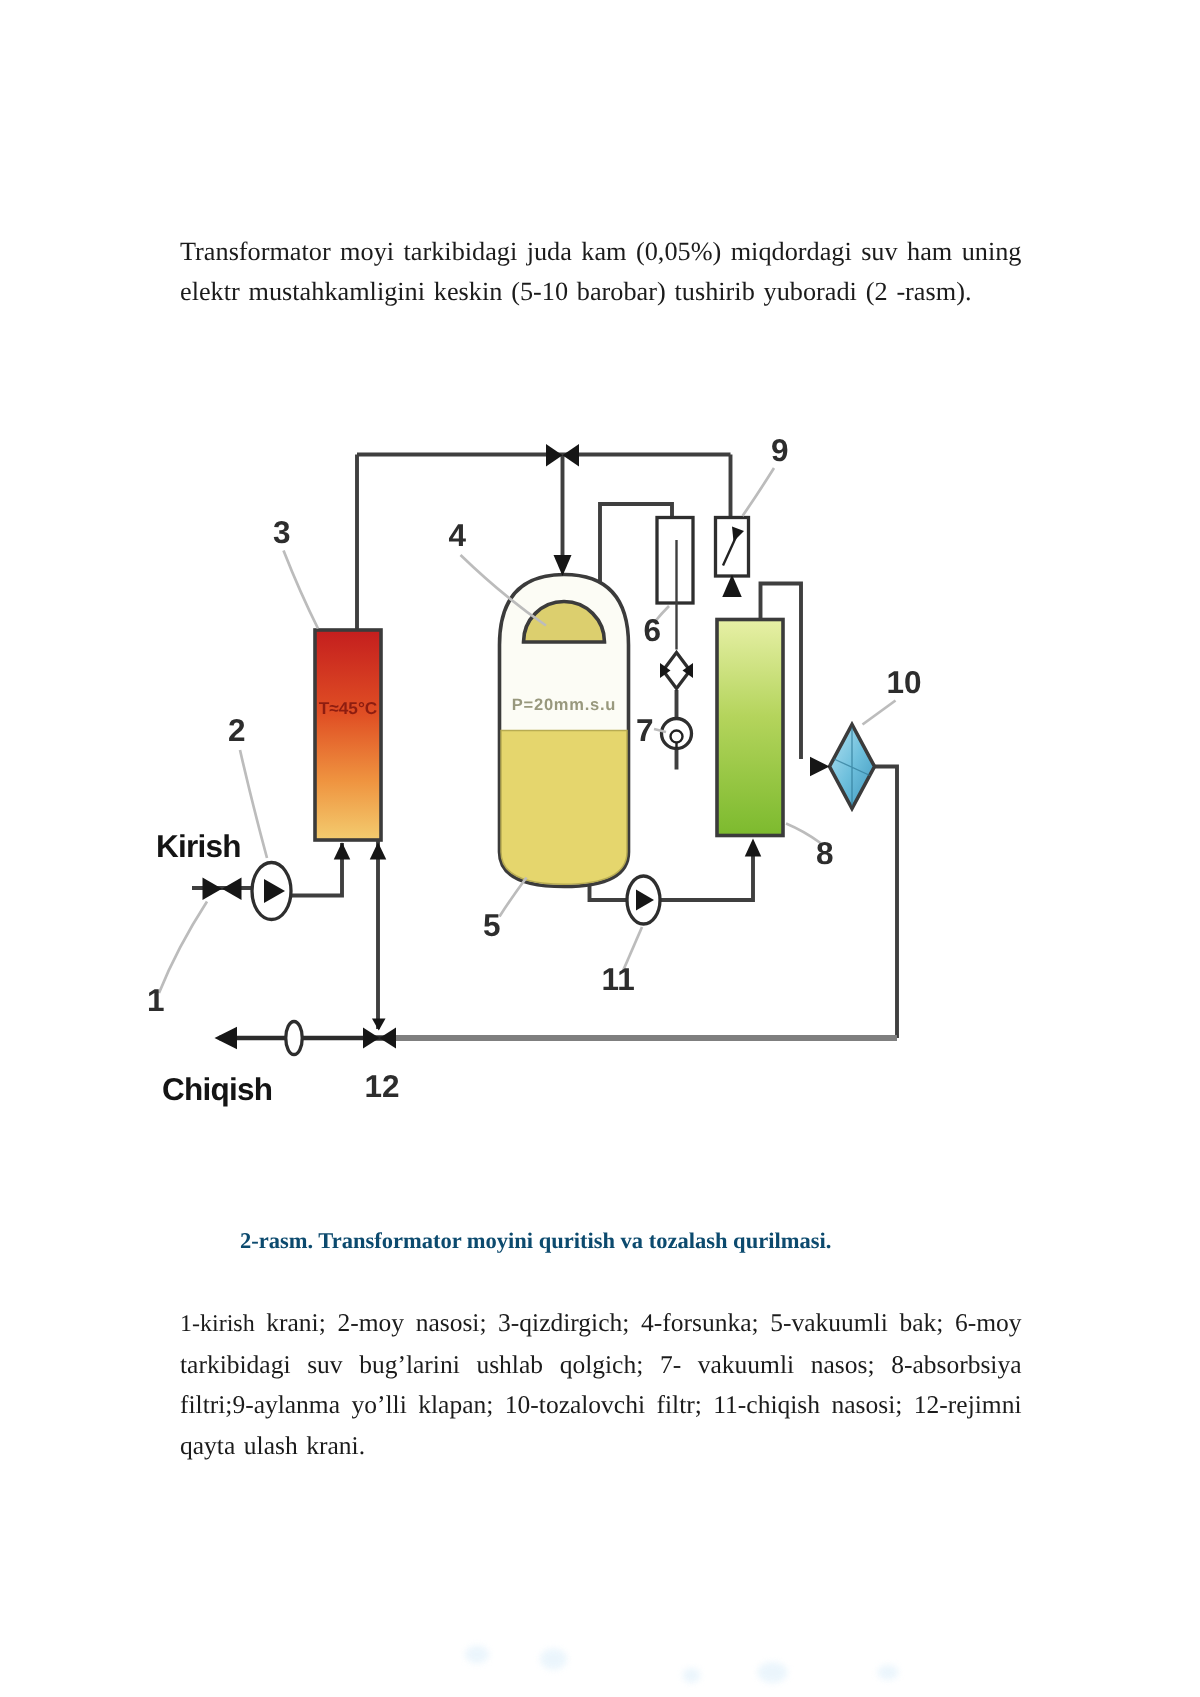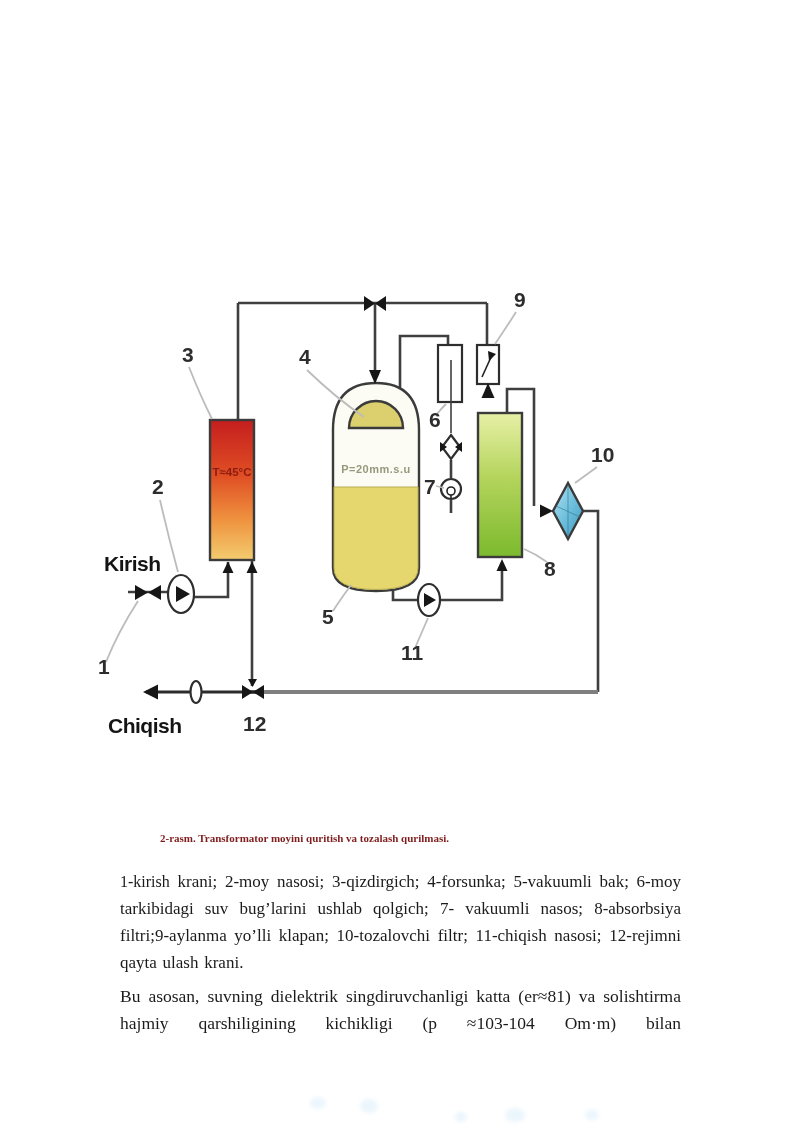--- a/index.html
+++ b/index.html
@@ -2,21 +2,21 @@
 <html><head>
 <meta charset="utf-8">
 <style>
   html,body{margin:0;padding:0;background:#ffffff;}
   .page{position:relative;width:800px;height:1131px;background:#ffffff;overflow:hidden;
         font-family:"Liberation Serif",serif;color:#1b1b1b;}
   .para{position:absolute;left:120px;width:561px;text-align:justify;
         font-size:17.5px;line-height:27px;word-spacing:1.5px;}
   #p1{top:136px;}
   .caption{position:absolute;left:160px;top:820px;width:521px;
-           font-weight:700;font-size:11px;color:#7f1d1d;margin-top:12px;}
+           font-weight:700;font-size:15px;color:#0c4a6e;}
   #legend{top:851px;font-size:17px;line-height:27px;}
   #legend .small{font-size:16px;}
   #p3{top:965px;text-align-last:justify;}
   .fig{position:absolute;left:88px;top:270px;}
 
   
   .pipe{stroke:#3f3f3f;stroke-width:2.6;fill:none;}
   .thin{stroke:#3f3f3f;stroke-width:1.3;fill:none;}
   .thin2{stroke:#3f3f3f;stroke-width:1.6;fill:none;}
   .pipe-gray{stroke:#7f7f7f;stroke-width:4;fill:none;}
@@ -32,20 +32,21 @@
   .thin-dark{stroke:#222;stroke-width:1.6;fill:none;}
   .thin-blue{stroke:#2e7795;stroke-width:.9;fill:none;opacity:.7;}
   .vessel{fill:#fcfcf5;}
   .artifact{position:absolute;border-radius:50%;background:#e8f4fc;filter:blur(2px);opacity:.85;}
 </style>
 </head>
 <body>
 
 <div class="page">
 
+  <p class="para" id="p1">Transformator moyi tarkibidagi juda kam (0,05%) miqdordagi suv ham uning elektr mustahkamligini keskin (5-10 barobar) tushirib yuboradi (2 -rasm).</p>
 
   <svg class="fig" width="530" height="485" viewBox="0 0 530 485" xmlns="http://www.w3.org/2000/svg">
     <defs>
       <linearGradient id="gHeater" x1="0" y1="0" x2="0" y2="1">
         <stop offset="0" stop-color="#c41e1e"></stop>
         <stop offset="0.4" stop-color="#e04f24"></stop>
         <stop offset="0.72" stop-color="#ef9440"></stop>
         <stop offset="1" stop-color="#f3cc6f"></stop>
       </linearGradient>
       <linearGradient id="gGreen" x1="0" y1="0" x2="0" y2="1">
@@ -184,21 +185,20 @@
     </g>
 
     <text class="flow-label" x="16" y="301">Kirish</text>
     <text class="flow-label" x="20" y="463">Chiqish</text>
   </svg>
 
   <div class="caption">2-rasm. Transformator moyini quritish va tozalash qurilmasi.</div>
 
   <p class="para" id="legend"><span class="small">1-kirish</span><span> krani; 2-moy nasosi; 3-qizdirgich; 4-forsunka; 5-vakuumli bak; 6-moy tarkibidagi suv bug’larini ushlab qolgich; 7- vakuumli nasos; 8-absorbsiya filtri;9-aylanma yo’lli klapan; 10-tozalovchi filtr; 11-chiqish nasosi; 12-rejimni qayta ulash krani.</span></p>
 
-  <p class="para" id="p3">Bu asosan, suvning dielektrik singdiruvchanligi katta (er≈81) va solishtirma hajmiy qarshiligining kichikligi (p ≈103-104 Om·m) bilan</p>
 
   <div>
     <span class="artifact" style="left:310px;top:1097px;width:16px;height:12px;"></span>
     <span class="artifact" style="left:360px;top:1099px;width:18px;height:14px;"></span>
     <span class="artifact" style="left:455px;top:1112px;width:12px;height:10px;"></span>
     <span class="artifact" style="left:505px;top:1108px;width:20px;height:14px;"></span>
     <span class="artifact" style="left:585px;top:1110px;width:14px;height:10px;"></span>
   </div>
 
 </div>

